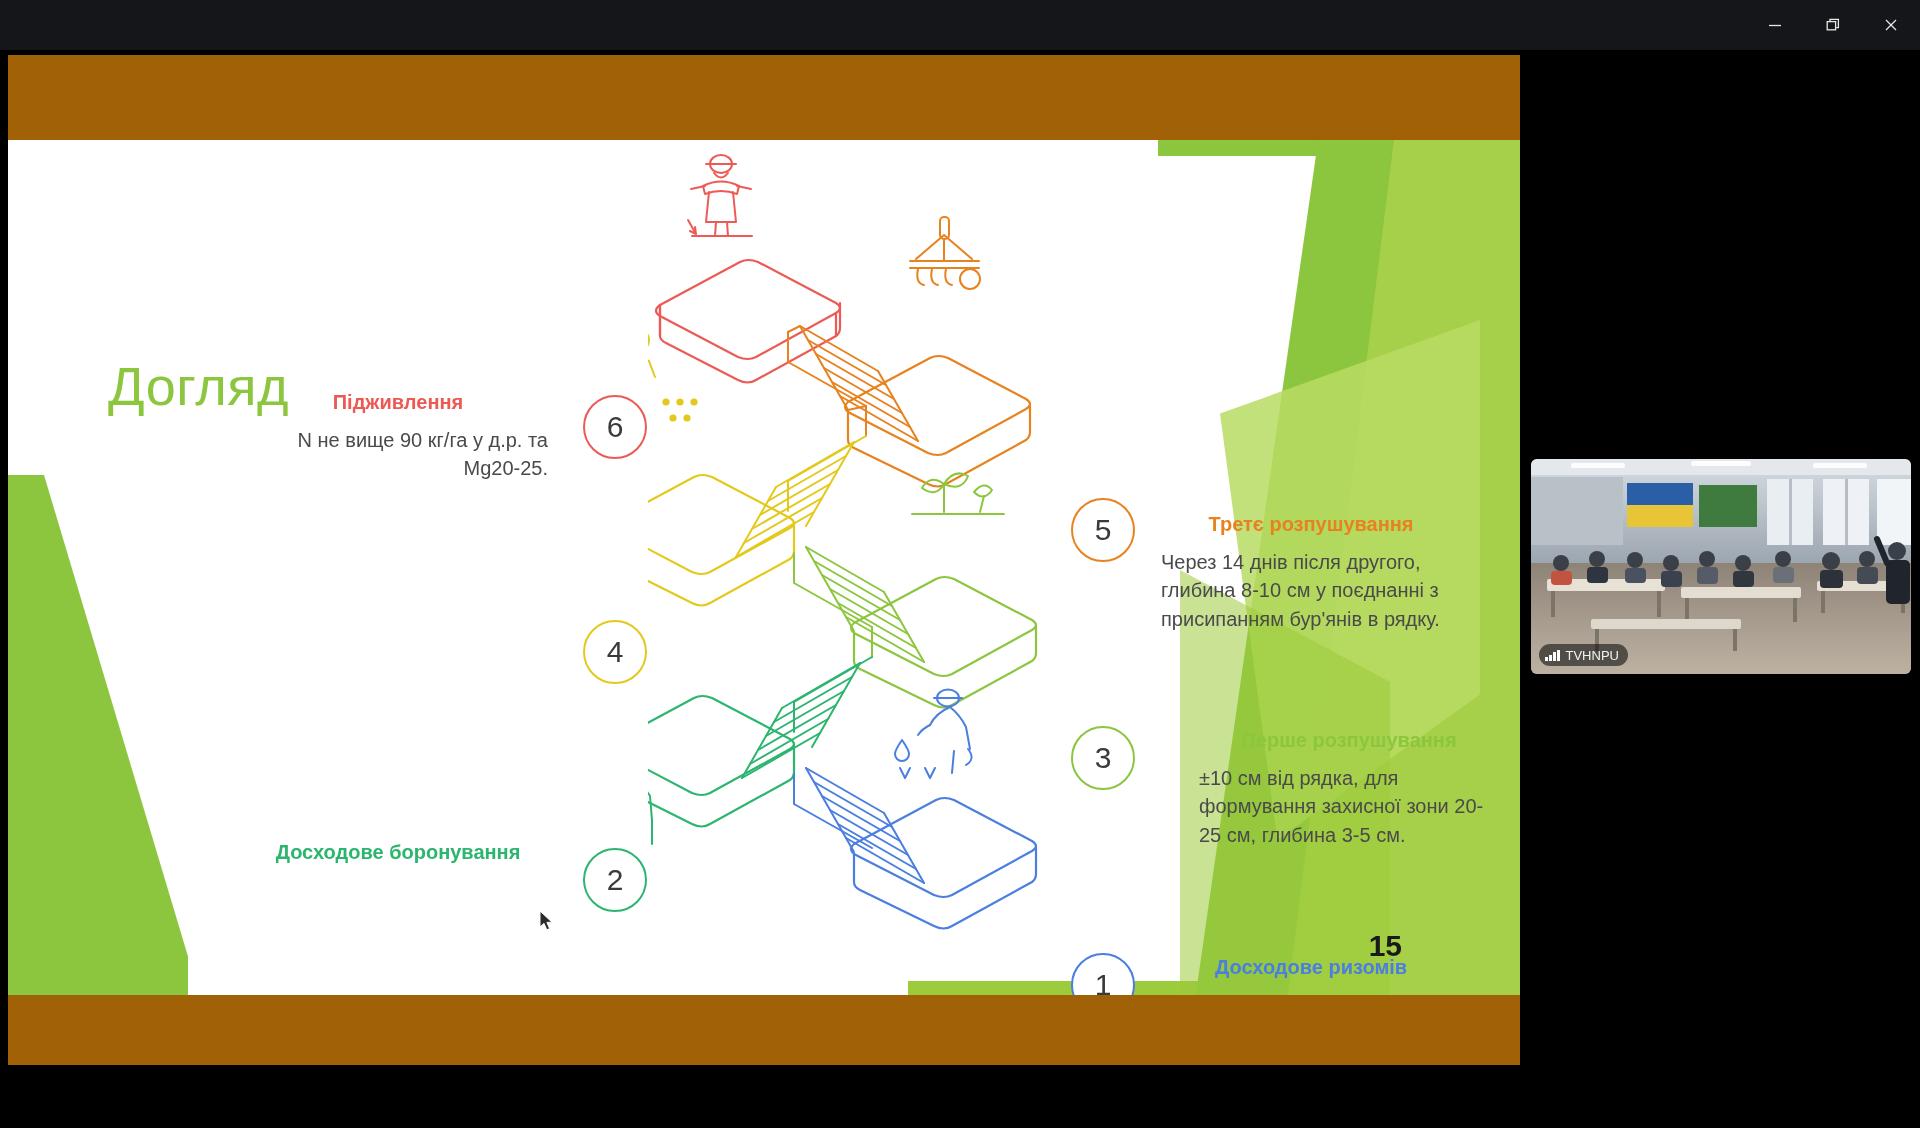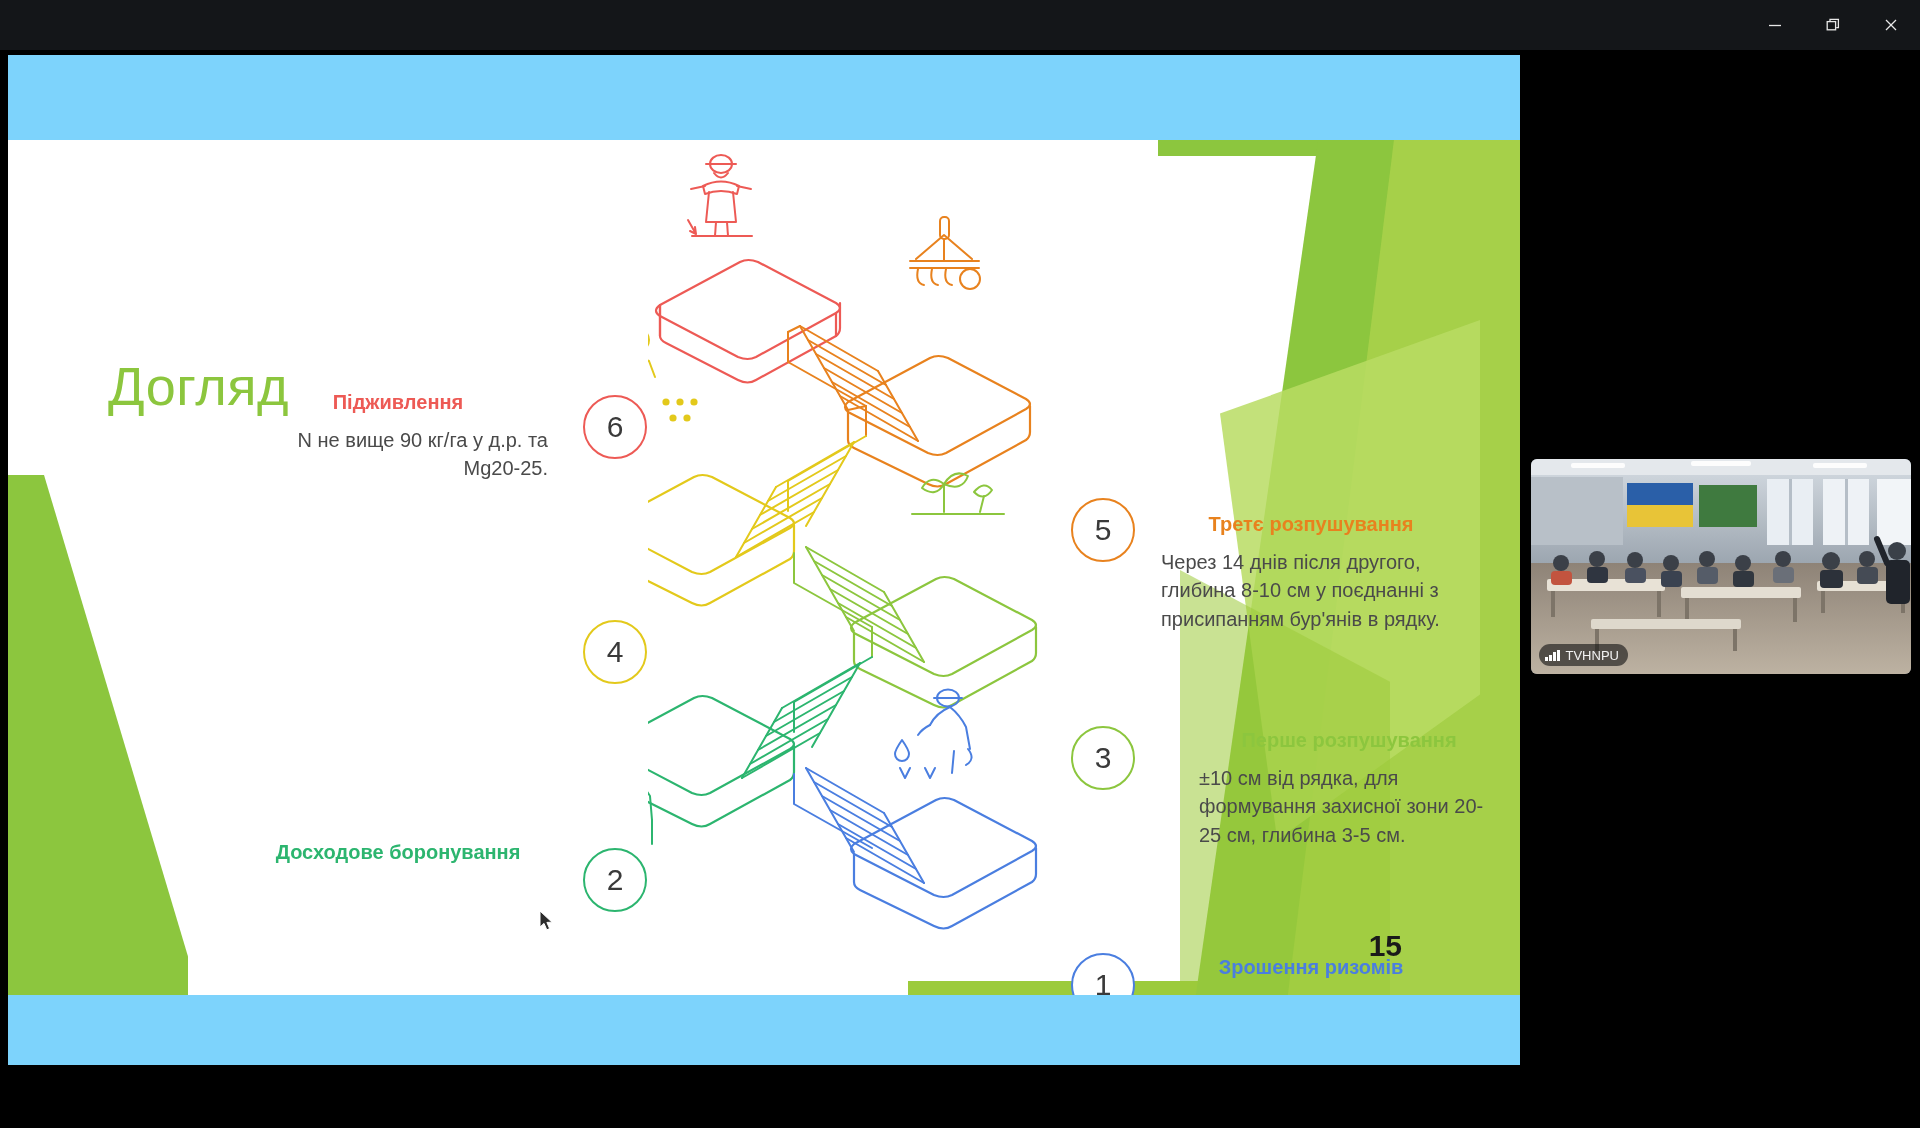--- a/index.html
+++ b/index.html
@@ -18,21 +18,21 @@
   }
   .winbtn {
     width: 58px; height: 50px; display: flex; align-items: center; justify-content: center;
     color: #e8e8e8;
   }
   .winbtn svg { display: block; }
 
   
   .stage {
     position: absolute; left: 8px; top: 55px; width: 1512px; height: 1010px;
-    background: #7dd3fc; overflow: hidden;
+    background: #a16207; overflow: hidden;
   }
   .slide {
     position: absolute; left: 0px; top: 85px; width: 1512px; height: 855px;
     background: #ffffff; overflow: hidden;
   }
 
   
   .deco { position: absolute; top: 0; right: 0; width: 400px; height: 855px; overflow: hidden; }
   .deco i { position: absolute; display: block; }
   .deco .p1 { top:-10px; right:-60px; width:420px; height:880px;
@@ -310,21 +310,21 @@
       </div>
 
       <div class="step left" style="left: 240px; top: 700px;">
         <h3 style="color:#2cb56f">Досходове боронування</h3>
       </div>
       <div class="badge" style="left: 575px; top: 708px; border-color:#2cb56f;">
         <span>2</span>
       </div>
 
       <div class="step right" style="left: 1153px; top: 815px;">
-        <h3 style="color:#4a7ee0">Зрошення ризомів</h3>
+        <h3 style="color:#4a7ee0">Досходове ризомів</h3>
         <p>Забезпечення достатньої вологи для ризомів міскантусу під час посушливої весни.</p>
       </div>
       <div class="badge" style="left: 1063px; top: 813px; border-color:#4a7ee0;">
         <span>1</span>
       </div>
 
       <div class="pagenum">15</div>
 
       <svg class="cursor" viewBox="0 0 16 22">
         <path d="M1 1 L1 17 L5 13.4 L7.8 19.8 L10.6 18.6 L7.9 12.4 L13 12.2 Z" fill="#2b2b2b" stroke="#ffffff" stroke-width="1"></path>

